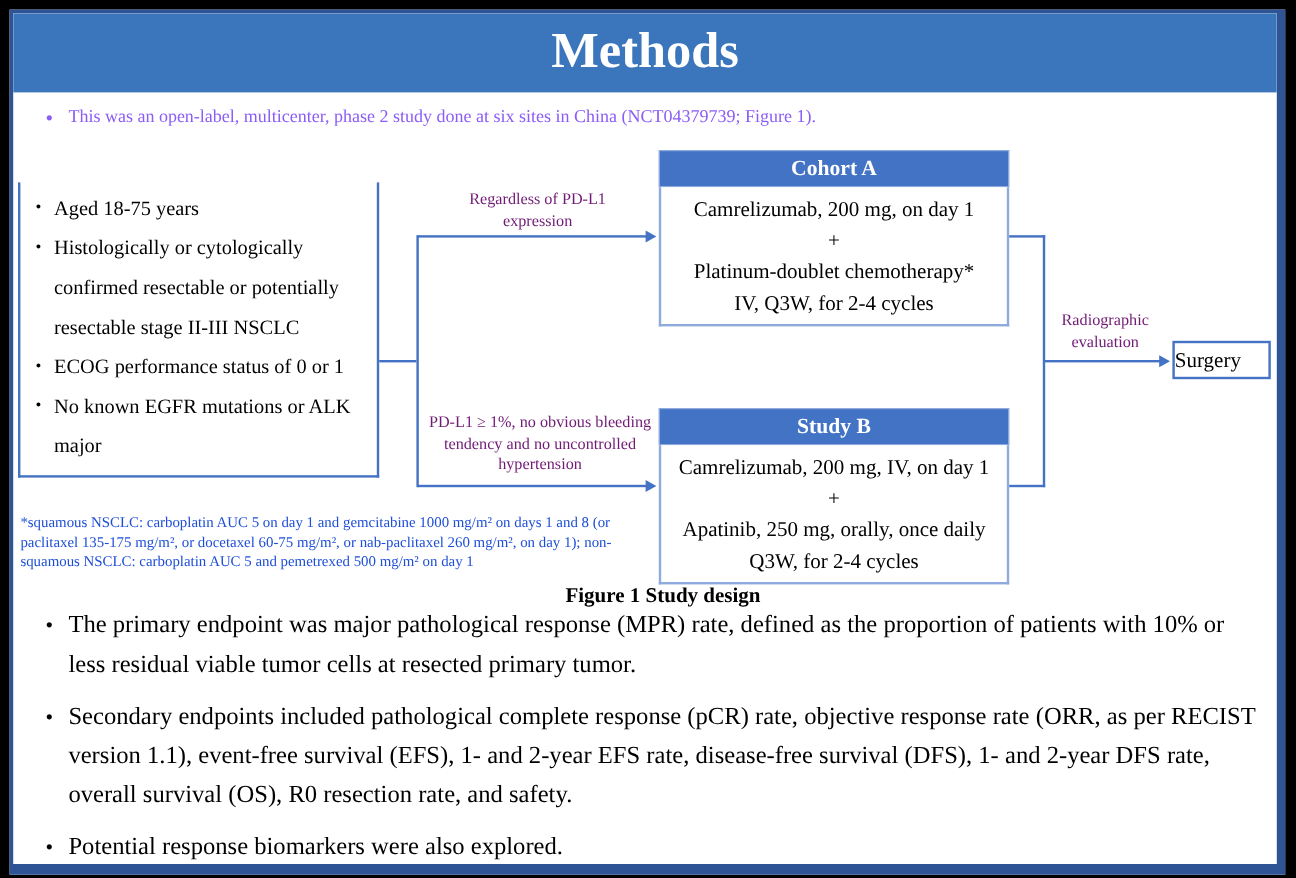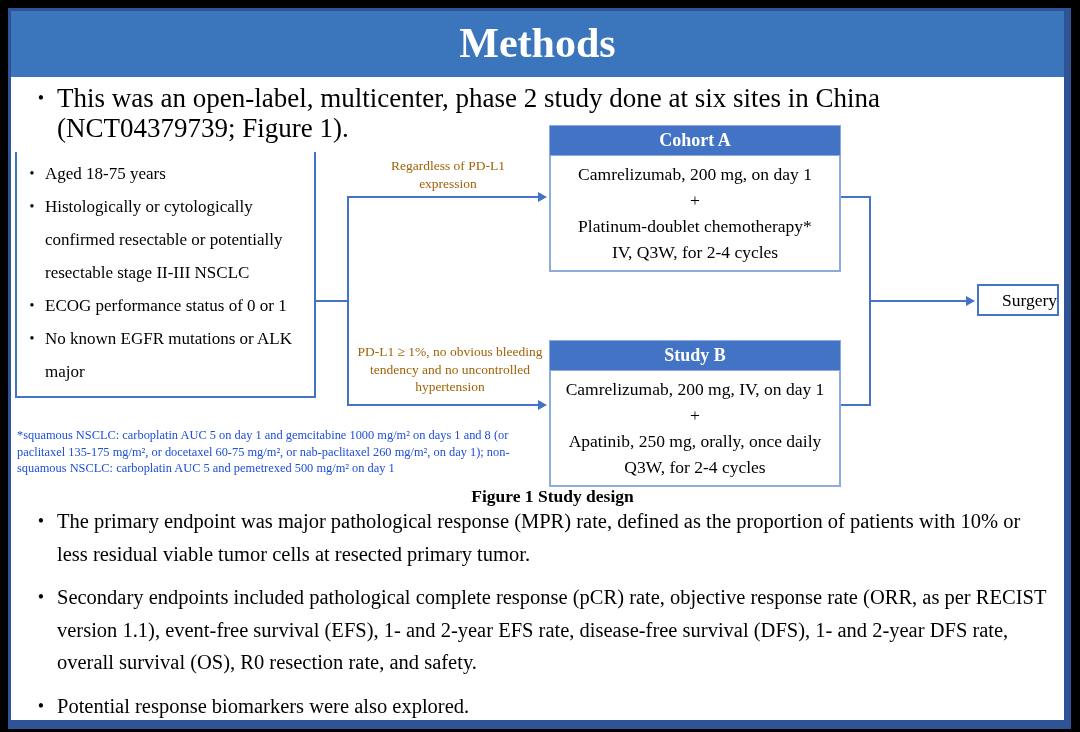--- a/index.html
+++ b/index.html
@@ -19,21 +19,21 @@
   }
   .banner h1{
     margin:0;text-align:center;color:#fff;font-size:42px;font-weight:bold;
     line-height:64px;font-family:"Liberation Serif",serif;
   }
   
   .brow{display:grid;grid-template-columns:32px 1fr;align-items:start;}
   .bmark{text-align:center;}
   .bmark::before{content:"•";}
   .intro{
-    position:absolute;left:14px;top:72px;right:12px;font-size:27px;line-height:30px;color:#000000;font-family:Liberation Serif, serif;
+    position:absolute;left:14px;top:72px;right:12px;font-size:15px;line-height:30px;color:#8b5cf6;font-family:Liberation Serif, serif;
   }
   .intro .bmark{font-size:18px;}
   
   .elig{
     position:absolute;left:4px;top:141px;width:301px;box-sizing:border-box;
   }
   .elig .hdr{
     background:#4273C4;color:#fff;font-weight:bold;font-size:17px;line-height:28px;
     padding-left:9px;border:1px solid #2F5496;box-sizing:border-box;
   }
@@ -46,35 +46,35 @@
   
   .hline,.vline{position:absolute;background:#4472C4;}
   .hline{height:2px;}
   .vline{width:2px;}
   .ahead{
     position:absolute;width:0;height:0;
     border-top:5px solid transparent;border-bottom:5px solid transparent;
     border-left:9px solid #4472C4;
   }
   .condlabel{
-    position:absolute;text-align:center;font-size:13.5px;line-height:17.5px;color:#a16207;
+    position:absolute;text-align:center;font-size:13.5px;line-height:17.5px;color:#701a75;
   }
   
   .cohort{position:absolute;left:538px;width:292px;box-sizing:border-box;}
   .cohort .hdr{
     background:#4273C4;color:#fff;font-weight:bold;font-size:18px;line-height:29px;
     text-align:center;border:1px solid #8FAADC;box-sizing:border-box;
   }
   .cohort .bdy{
     border:2px solid #8FAADC;border-top:none;background:#fff;
     text-align:center;font-size:17.5px;line-height:26px;padding:5px 2px;
   }
   .surgery{
     position:absolute;left:966px;top:273px;width:82px;height:32px;box-sizing:border-box;
-    border:2px solid #4472C4;text-align:right;font-size:17.5px;line-height:28px;background:#fff;
+    border:2px solid #4472C4;text-align:left;font-size:17.5px;line-height:28px;background:#fff;
   }
   .footnote{
     position:absolute;left:6px;top:416px;width:530px;font-size:12.4px;line-height:16.5px;color:#1d4ed8;
   }
   .caption{
     position:absolute;left:0;right:0;top:475px;text-align:center;font-weight:bold;font-size:17.5px;margin-left:30px;
   }
   .bullets{position:absolute;left:14px;top:494px;right:14px;}
   .bullets .brow{font-size:20.5px;line-height:32.5px;margin-bottom:11px;}
   .bullets .bmark{font-size:18px;}
@@ -143,20 +143,21 @@
       <div>Q3W, for 2-4 cycles</div>
     </div>
   </div>
 
   <div class="hline" style="left:830px;top:185px;width:30px;"></div>
   <div class="hline" style="left:830px;top:393px;width:30px;"></div>
   <div class="vline" style="left:858px;top:185px;height:210px;"></div>
   <div class="hline" style="left:859px;top:289px;width:97px;"></div>
   <div class="ahead" style="left:955px;top:285px;"></div>
 
+  <div class="condlabel" style="left:855px;top:247px;width:110px;">Radiographic evaluation</div>
 
   <div class="surgery">
     <span>Surgery</span>
   </div>
 
   <div class="footnote">*squamous NSCLC: carboplatin AUC 5 on day 1 and gemcitabine 1000 mg/m² on days 1 and 8 (or paclitaxel 135-175 mg/m², or docetaxel 60-75 mg/m², or nab-paclitaxel 260 mg/m², on day 1); non-squamous NSCLC: carboplatin AUC 5 and pemetrexed 500 mg/m² on day 1</div>
 
   <div class="caption">Figure 1 Study design</div>
 
   <div class="bullets">

